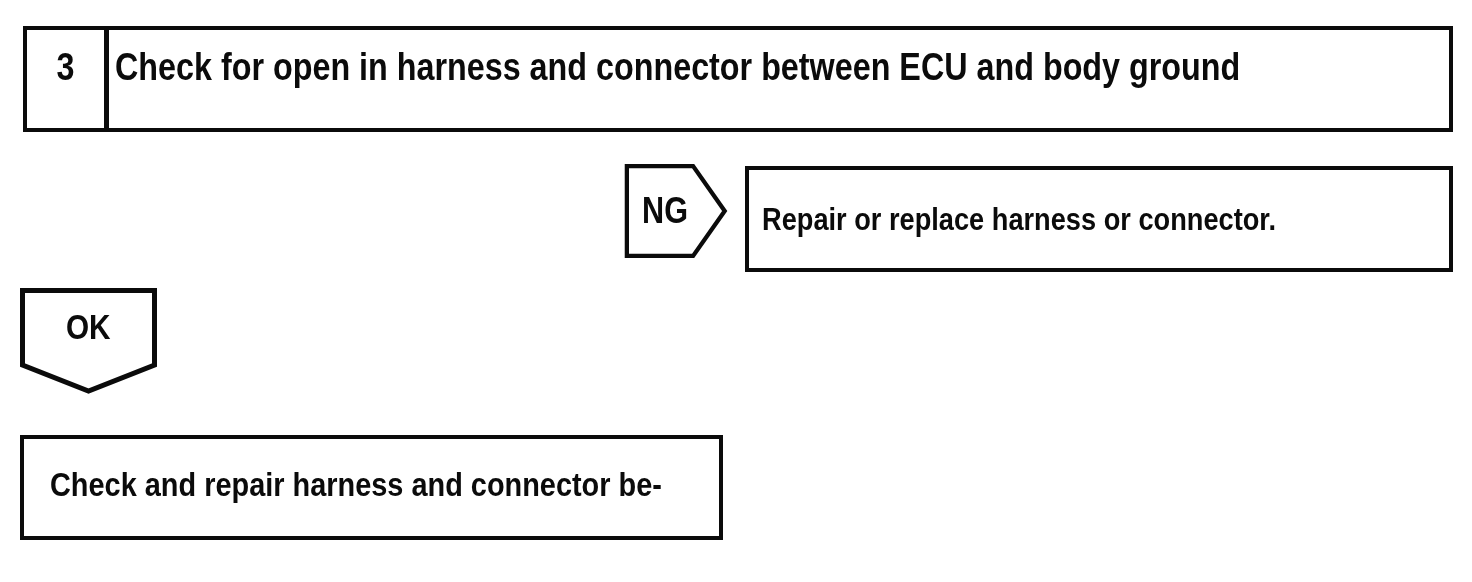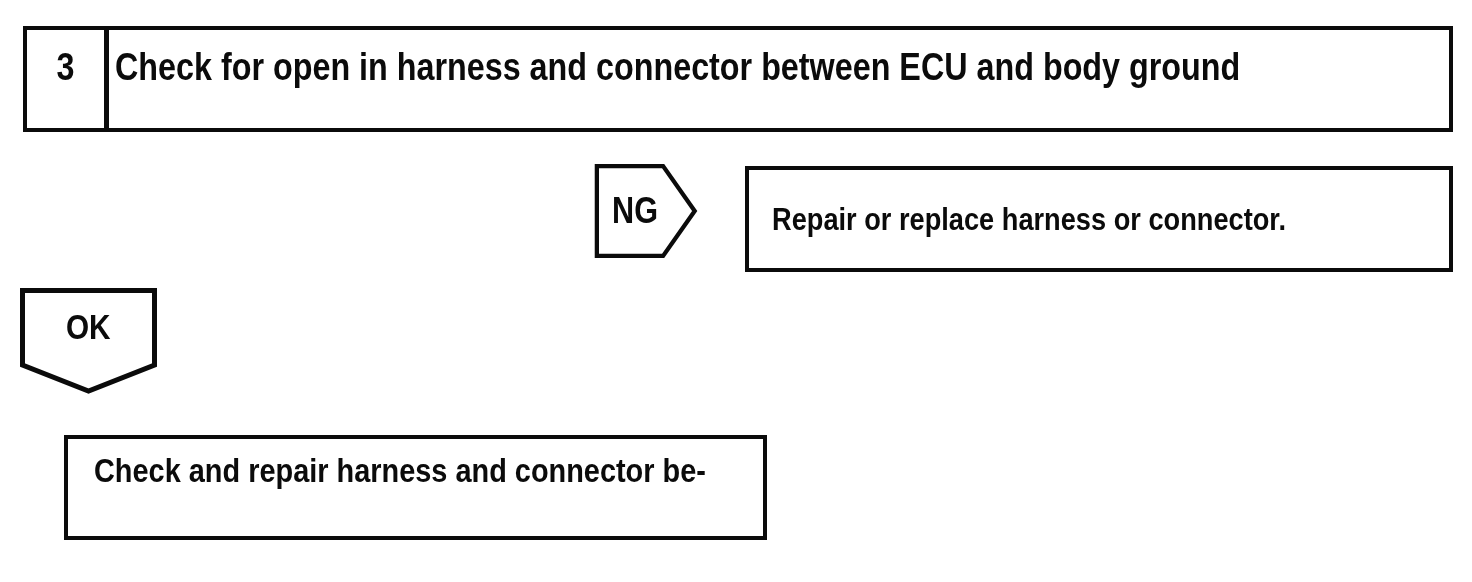--- a/index.html
+++ b/index.html
@@ -54,64 +54,63 @@
   .step-text-cell {
     flex: 1;
     padding: 15px 10px 16px 6px;
     font-size: 38px;
     line-height: 44px;
   }
 
   
   .ng-arrow {
     position: absolute;
-    left: 586px; top: 164px;
+    left: 616px; top: 164px;
     width: 120px; height: 94px;
   }
   .ng-arrow svg, .ok-arrow svg {
     position: absolute;
     left: 0; top: 0;
     width: 100%; height: 100%;
   }
   .ng-label {
     position: absolute;
     left: 0; right: 22px;
     top: 50%;
     transform: translateY(-50%);
     text-align: center;
     font-size: 36px;
   }
   .ng-action-box {
     left: 745px; top: 166px;
     width: 708px; height: 106px;
     display: flex;
     align-items: center;
-    padding-left: 23px;
+    padding-left: 13px;
     font-size: 32px;
   }
 
   
   .ok-arrow {
     position: absolute;
     left: 20px; top: 288px;
     width: 137px; height: 106px;
   }
   .ok-label {
     position: absolute;
     left: 0; right: 0;
     top: 19px;
     text-align: center;
     font-size: 35px;
     line-height: 40px;
   }
   .ok-action-box {
     left: 20px; top: 435px;
     width: 703px; height: 105px;
-    padding: 15px 6px 0 26px;
-    margin-left: 44px;
+    padding: 29px 6px 0 26px;
   }
   .ok-action-line {
     display: block;
     height: 32px;
     line-height: 32px;
     font-size: 34px;
   }
 </style>
 </head>
 <body>

